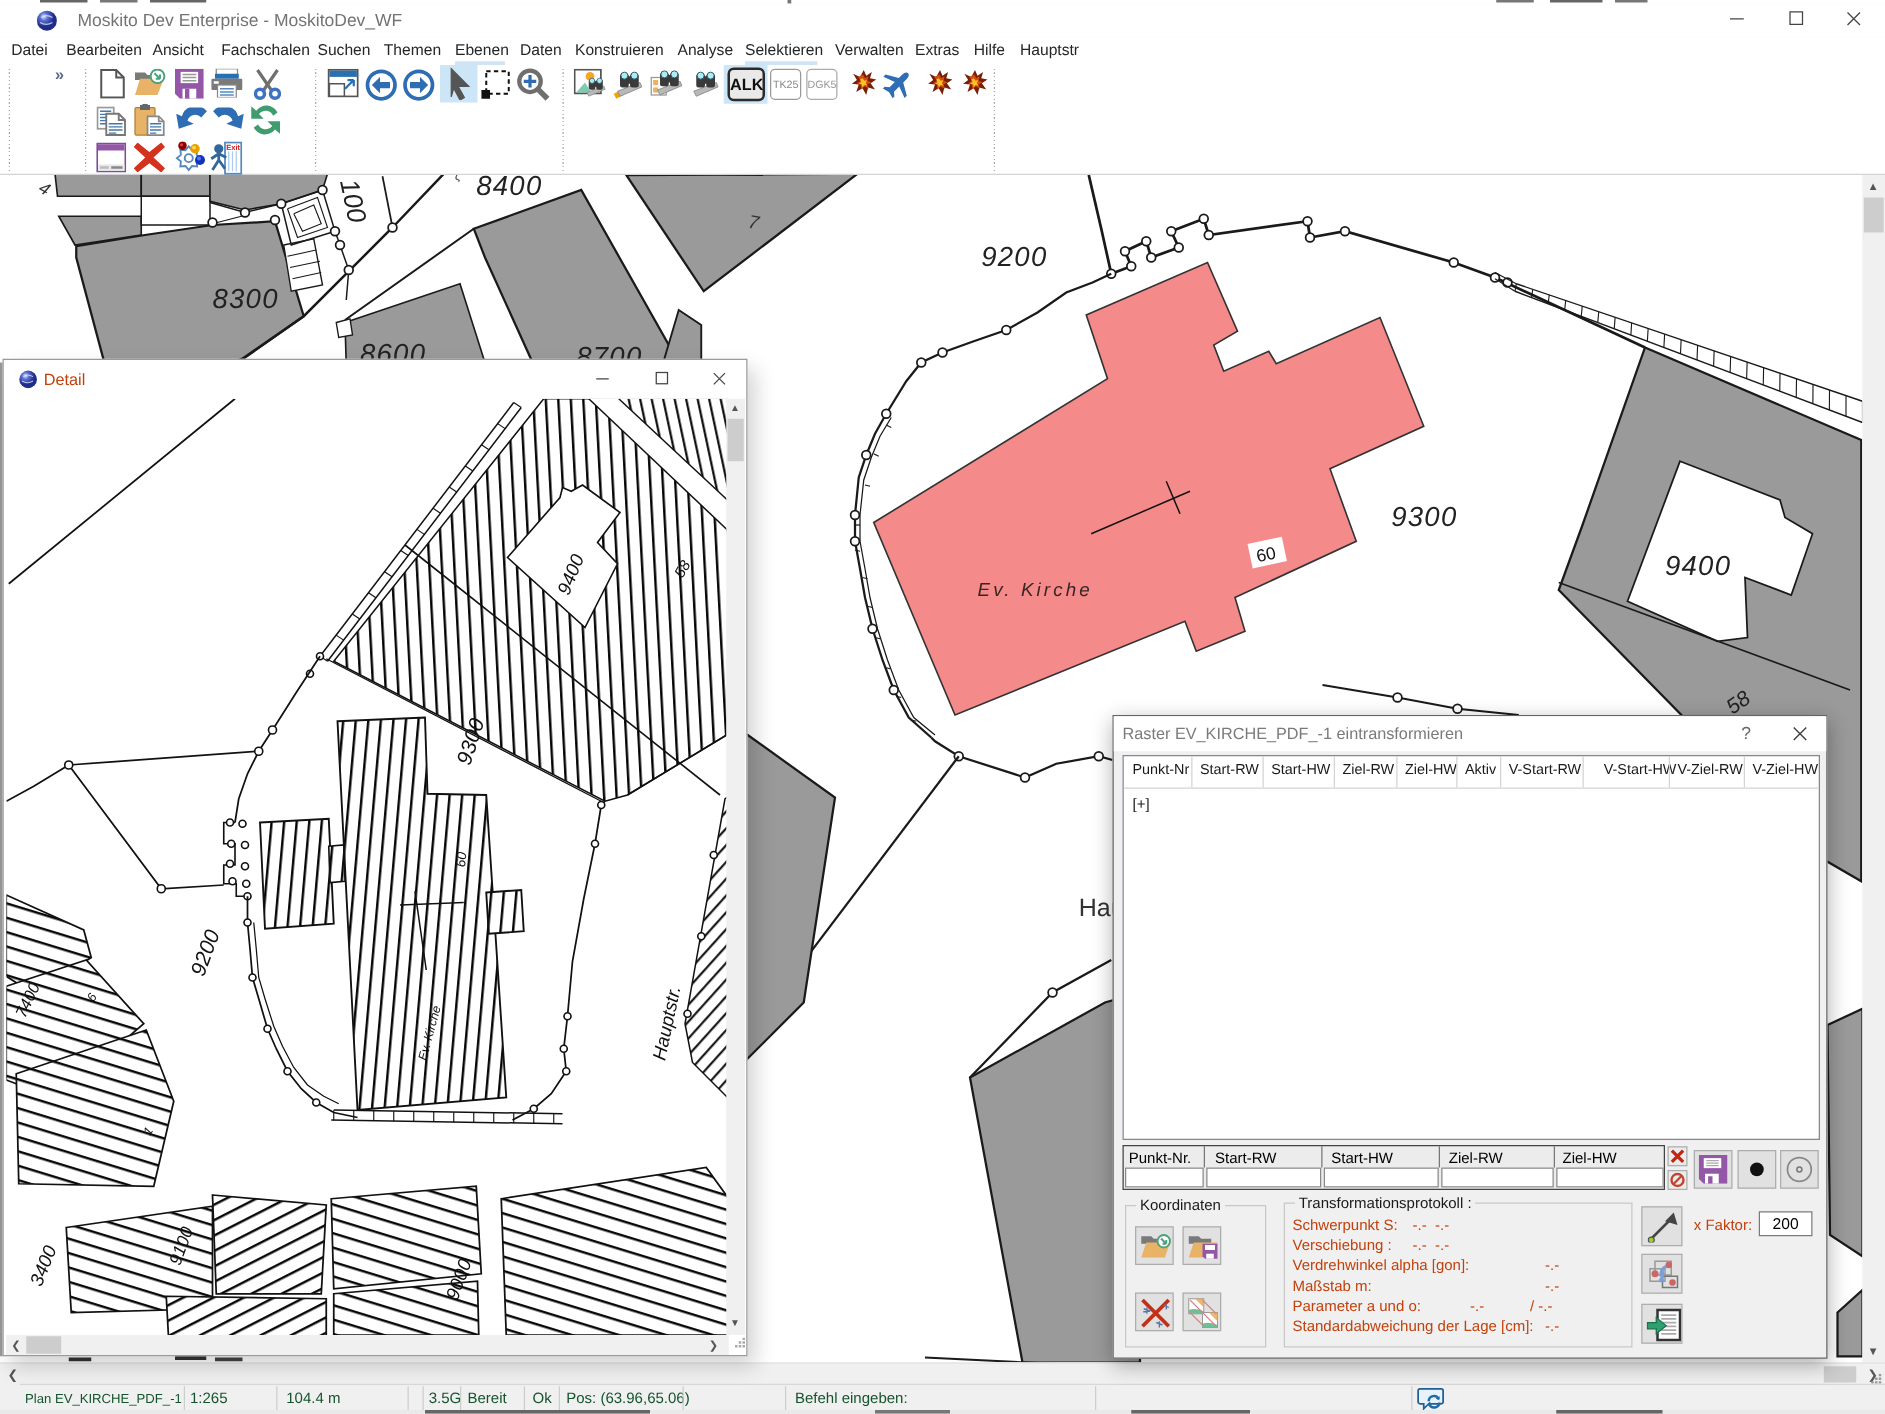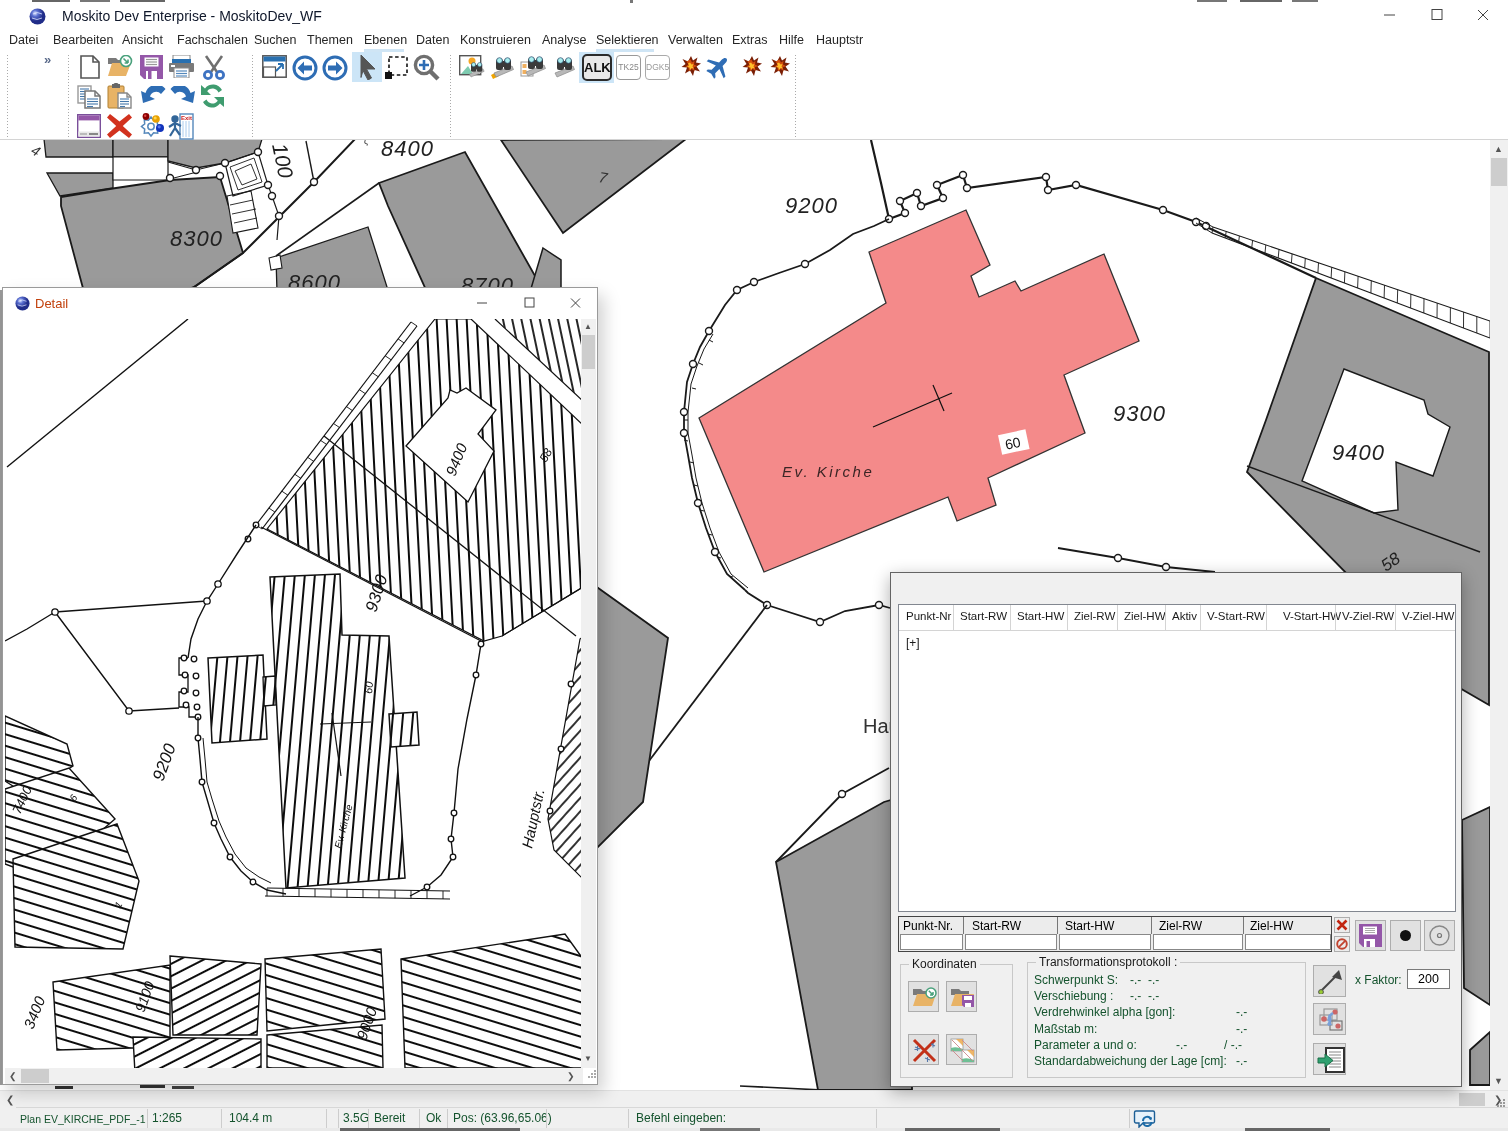--- a/index.html
+++ b/index.html
@@ -25,21 +25,21 @@
   #detail-content { position:absolute; left:2px; top:31px; width:578px; height:749px; background:#fff; overflow:hidden; }
   #detail-vsb { position:absolute; right:1px; top:31px; width:15px; height:749px; background:#f0f0f0; }
   #detail-hsb { position:absolute; left:2px; top:780px; width:578px; height:16px; background:#f0f0f0; }
   #dialog { position:absolute; left:890px; top:572px; width:572px; height:515px; background:#f0f0f0;
     border:1px solid #646464; box-shadow:0 5px 16px rgba(0,0,0,.32); }
   #dlg-title { position:absolute; left:0; top:0; width:100%; height:28px; background:#fff;
     font-size:13px; color:#7a7a7a; }
   .grpbox { position:absolute; border:1px solid #c8c8c8; }
   .grplabel { position:absolute; top:-8px; left:8px; background:#f0f0f0; padding:0 3px; font-size:12px; color:#1a1a1a;}
   .btn3d { position:absolute; background:#e1e1e1; border:1px solid #adadad; }
-  .tpline { position:absolute; font-size:12px; color:#14532d; white-space:nowrap;}
+  .tpline { position:absolute; font-size:12px; color:#c2410c; white-space:nowrap;}
   .lh { position:absolute; top:5px; font-size:11.5px; color:#1a1a1a; white-space:nowrap;}
 </style>
 </head>
 <body>
 <div class="abs" style="left:0;top:0;width:1508px;height:3px;background:#fff;overflow:hidden">
   <div class="abs" style="left:32px;top:0;width:38px;height:2px;background:#666"></div>
   <div class="abs" style="left:80px;top:0;width:30px;height:2px;background:#777"></div>
   <div class="abs" style="left:120px;top:0;width:45px;height:2px;background:#666"></div>
   <div class="abs" style="left:630px;top:0;width:3px;height:3px;background:#777"></div>
   <div class="abs" style="left:1197px;top:0;width:30px;height:2px;background:#777"></div>
@@ -51,21 +51,21 @@
     <defs>
         <radialGradient id="globe" cx="35%" cy="30%">
           <stop offset="0%" stop-color="#dde6ff"></stop>
           <stop offset="40%" stop-color="#5a6fd0"></stop>
           <stop offset="100%" stop-color="#202c88"></stop>
         </radialGradient>
       </defs>
     <circle cx="8.5" cy="8.5" r="8" fill="url(#globe)"></circle>
     <path d="M4 6 Q8 3 13 6 M3 10 Q8 13 13 10" stroke="#dde4ff" stroke-width="1" fill="none" opacity=".8"></path>
   </svg>
-  <div class="abs" style="left:62px;top:5px;font-size:14px;color:#0f172a">Moskito Dev Enterprise - MoskitoDev_WF</div>
+  <div class="abs" style="left:62px;top:5px;font-size:14px;color:#737373">Moskito Dev Enterprise - MoskitoDev_WF</div>
   <svg class="abs" style="left:1380px;top:3px" width="120" height="18" viewBox="0 0 120 18">
     <g stroke="#444" stroke-width="1" fill="none">
       <line x1="4" y1="9" x2="15" y2="9"></line>
       <rect x="52" y="3.5" width="10" height="10"></rect>
       <path d="M98 4 L108 14 M108 4 L98 14"></path>
     </g>
   </svg>
 </div>
 <div id="menubar">
   <div class="mi" style="left:9px">Datei</div>
@@ -690,20 +690,27 @@
         <rect x="4" y="3" width="2" height="2"></rect>
         <rect x="7" y="3" width="2" height="2"></rect>
         <rect x="1" y="6" width="2" height="2"></rect>
         <rect x="4" y="6" width="2" height="2"></rect>
         <rect x="7" y="6" width="2" height="2"></rect>
       </g>
     </svg>
 </div>
 
 <div id="dialog">
+  <div id="dlg-title">
+    <div class="abs" style="left:7px;top:6px">Raster EV_KIRCHE_PDF_-1 eintransformieren</div>
+    <div class="abs" style="left:502px;top:5px;color:#666;font-size:14px">?</div>
+    <svg class="abs" style="left:543px;top:8px" width="12" height="12" viewBox="0 0 12 12">
+      <path d="M1 1 L11 11 M11 1 L1 11" stroke="#444" stroke-width="1.2"></path>
+    </svg>
+  </div>
   <div class="abs" style="left:7px;top:31px;width:558px;height:308px;background:#fff;border:1px solid #828790;font-size:12px;color:#1a1a1a">
     <div class="lh" style="left:7px">Punkt-Nr</div>
     <div class="lh" style="left:61px">Start-RW</div>
     <div class="lh" style="left:118px">Start-HW</div>
     <div class="lh" style="left:175px">Ziel-RW</div>
     <div class="lh" style="left:225px">Ziel-HW</div>
     <div class="lh" style="left:273px">Aktiv</div>
     <div class="lh" style="left:308px">V-Start-RW</div>
     <div class="lh" style="left:384px">V-Start-HW</div>
     <div class="lh" style="left:443px">V-Ziel-RW</div>

